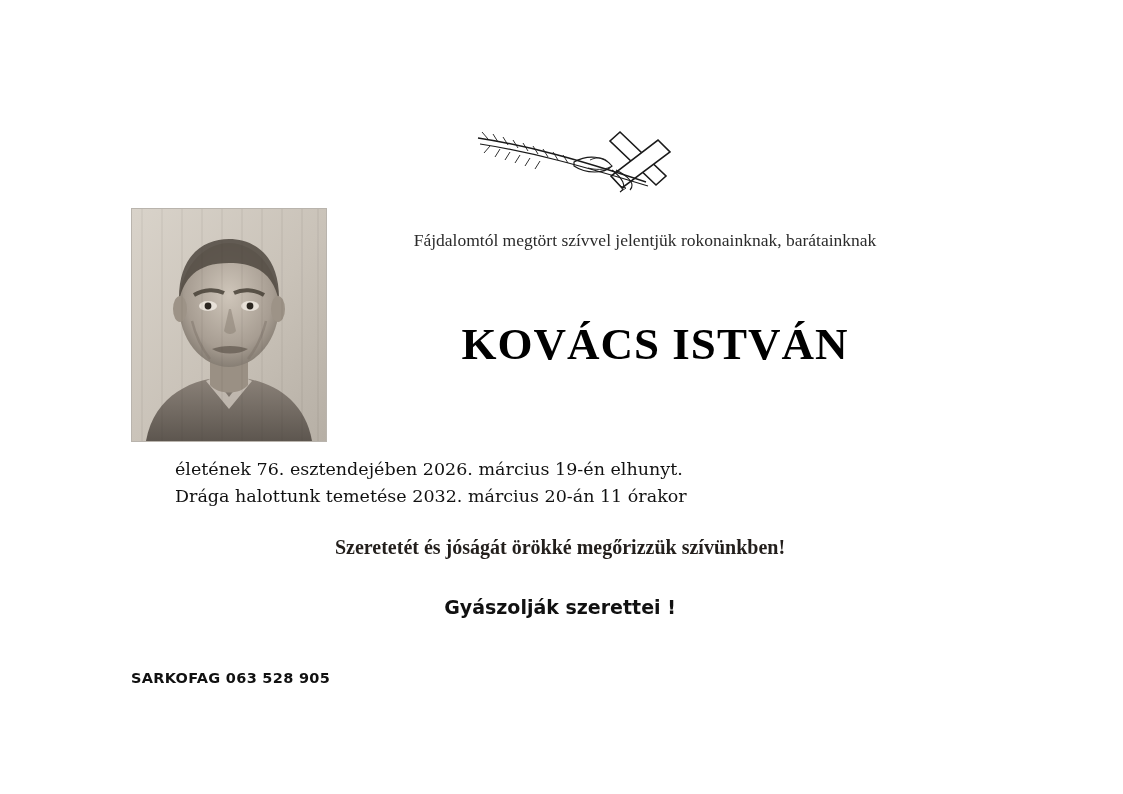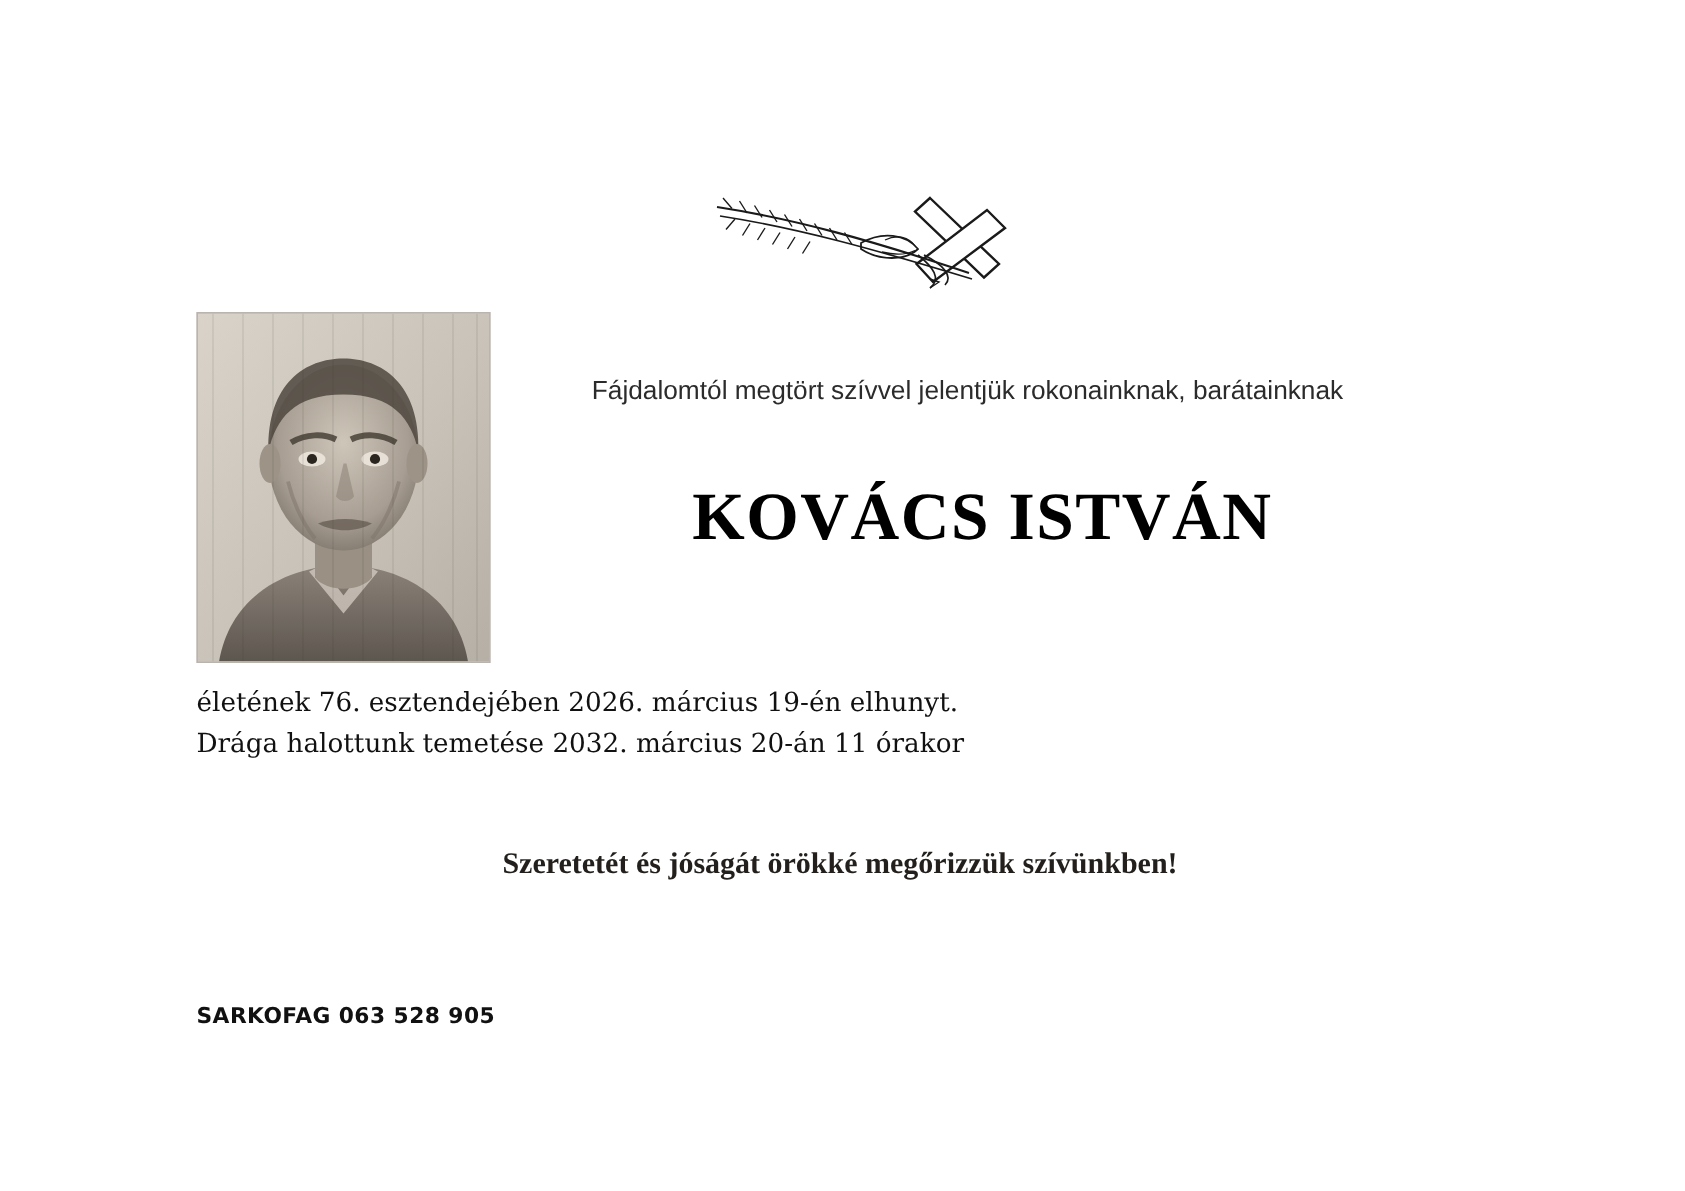--- a/index.html
+++ b/index.html
@@ -55,22 +55,21 @@
   
   .intro {
     position: absolute;
     left: 330px;
     top: 228px;
     width: 630px;
     text-align: center;
     font-size: 17.5px;
     line-height: 1.45;
     color: #2b2b2b;
-    font-family: Liberation Sans, sans-serif;
-    margin-top: 20px;
+    font-family: Liberation Serif, serif;
   }
   .intro div { white-space: nowrap; }
 
   .deceased-name {
     position: absolute;
     left: 340px;
     top: 318px;
     width: 630px;
     text-align: center;
     font-family: "Liberation Serif", serif;
@@ -95,26 +94,26 @@
   .details {
     position: absolute;
     left: 131px;
     top: 456px;
     width: 860px;
     font-family: "DejaVu Serif", serif;
     font-size: 17.5px;
     line-height: 1.55;
     color: #111111;
   }
-  .details div { white-space: nowrap; }
+  .details div { white-space: nowrap; margin-left: 44px; }
 
   .memory-line {
     position: absolute;
     left: 180px;
-    top: 565px;
+    top: 536px;
     width: 760px;
     text-align: center;
     font-family: "Liberation Serif", serif;
     font-weight: bold;
     font-size: 20px;
     color: #231f1c;
   }
 
   .mourners {
     position: absolute;
@@ -254,16 +253,17 @@
   <div class="deceased-name">KOVÁCS ISTVÁN</div>
 
 
   <div class="details">
     <div>életének 76. esztendejében 2026. március 19-én elhunyt.</div>
     <div>Drága halottunk temetése 2032. március 20-án  11 órakor</div>
   </div>
 
   <div class="memory-line">Szeretetét és jóságát örökké megőrizzük szívünkben!</div>
 
+  <div class="mourners">Gyászolják  szerettei !</div>
 
   <div class="footer-credit">SARKOFAG 063 528 905</div>
 
 </div>
 
 </body></html>

